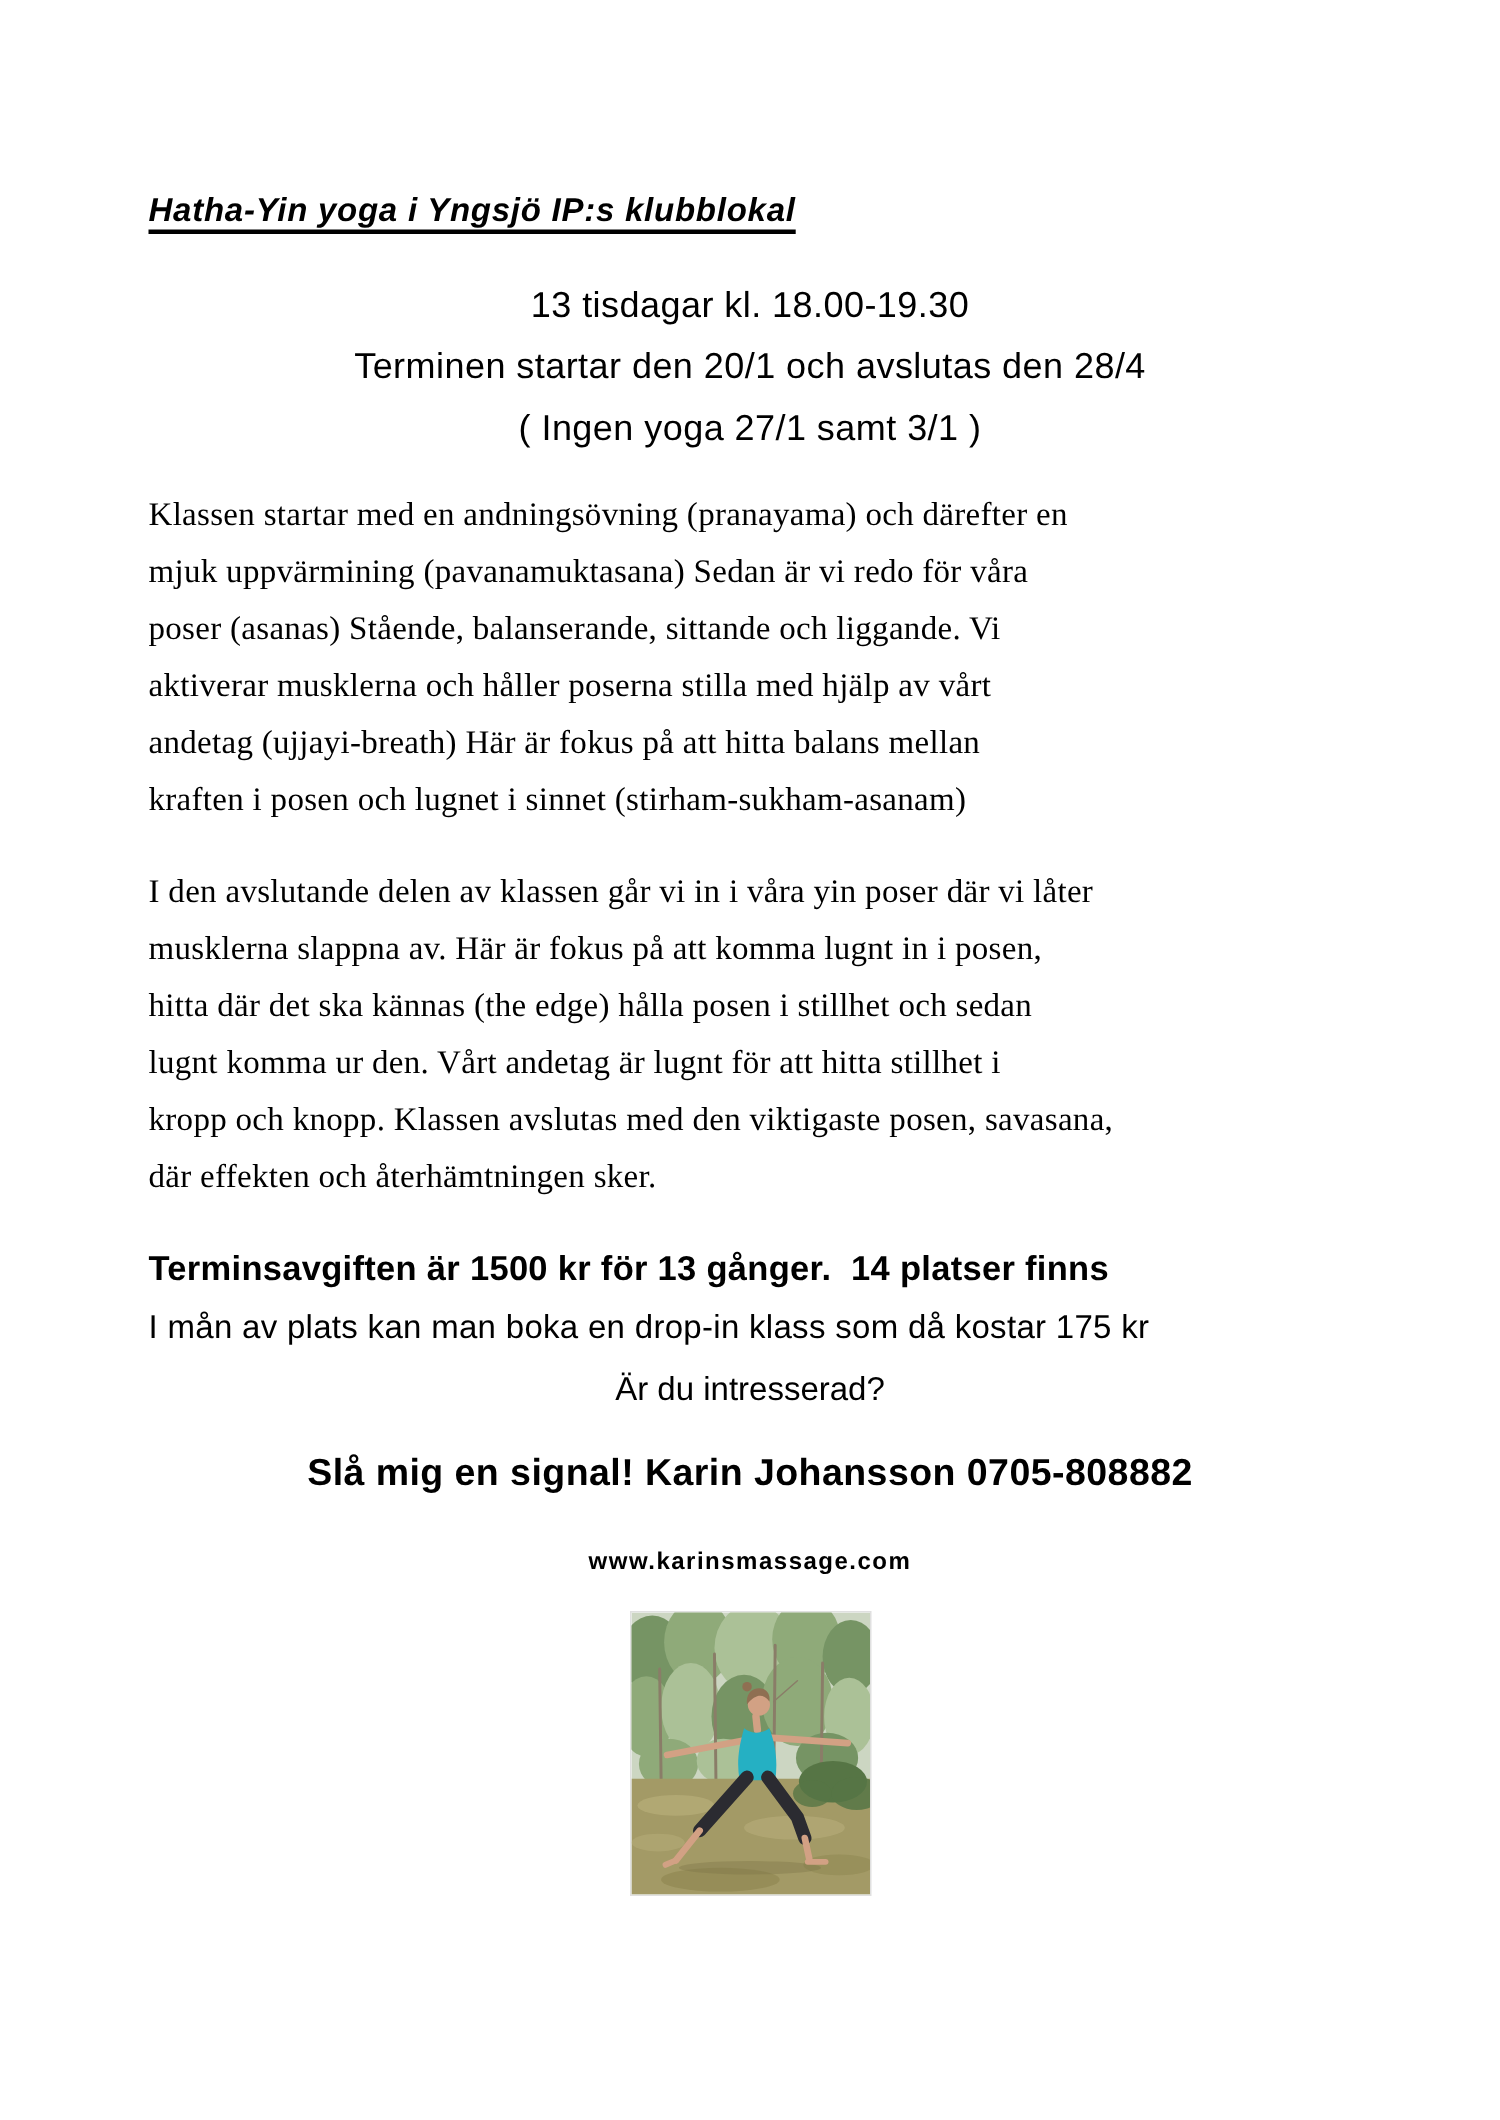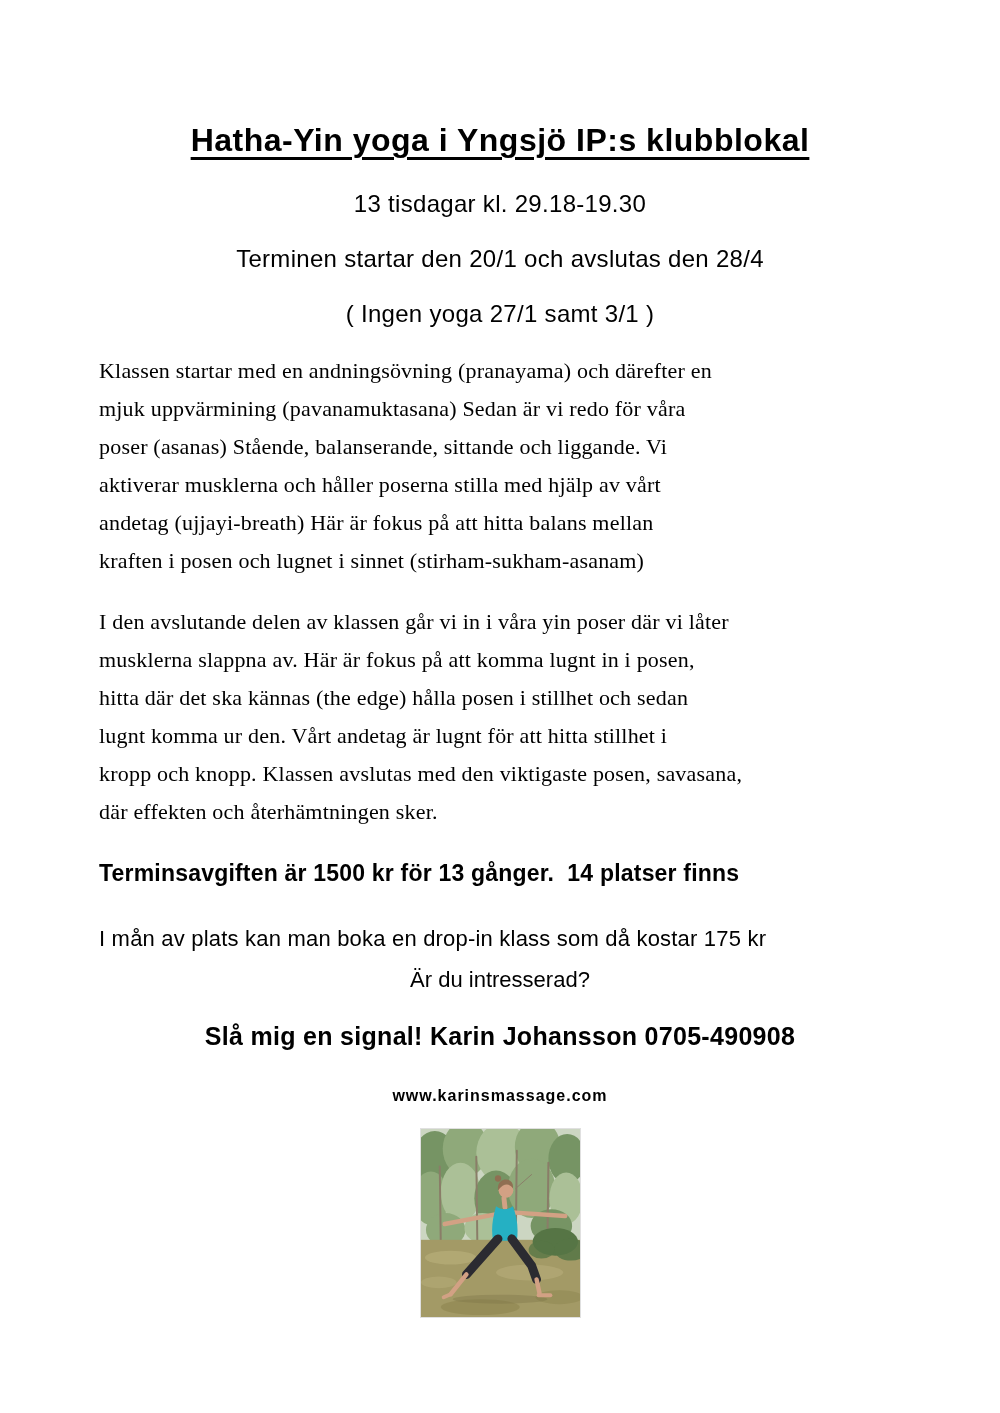--- a/index.html
+++ b/index.html
@@ -16,34 +16,35 @@
     width: 1000px;
     height: 1413px;
     background: #ffffff;
   }
   .content {
     width: 802px;
     margin: 0 auto;
     padding-top: 122px;
   }
   .doc-title {
-    text-align: center;
-    font-size: 32px;
+    text-align: left;
+    font-size: 22px;
     font-weight: bold;
     line-height: 36px;
     text-decoration: underline;
     text-decoration-thickness: 2.5px;
     text-underline-offset: 6px;
     letter-spacing: 0.5px;
+    font-style: italic;
   }
   .schedule-line {
     text-align: center;
     font-size: 24px;
     line-height: 30px;
-    margin-top: 25px;
+    margin-top: 11px;
     letter-spacing: 0.3px;
   }
   .schedule-line.first { margin-top: 31px; }
   .body-paragraph {
     font-size: 22px;
     line-height: 38px;
     white-space: pre-line;
     margin-top: 23px;
     letter-spacing: 0.2px;
     font-family: Liberation Serif, serif;
@@ -51,21 +52,21 @@
   .fee-line {
     font-size: 23px;
     font-weight: bold;
     line-height: 30px;
     margin-top: 27px;
     letter-spacing: 0.2px;
   }
   .dropin-line {
     font-size: 22px;
     line-height: 30px;
-    margin-top: 36px;
+    margin-top: 10px;
     letter-spacing: 0.2px;
   }
   .question-line {
     text-align: center;
     font-size: 22px;
     line-height: 28px;
     margin-top: 12px;
   }
   .contact-line {
     text-align: center;
@@ -96,21 +97,21 @@
   }
 </style>
 </head>
 <body>
 
 <div class="page">
   <div class="content">
 
     <h1 class="doc-title">Hatha-Yin yoga i Yngsjö IP:s klubblokal</h1>
 
-    <div class="schedule-line first">13 tisdagar kl. 29.18-19.30</div>
+    <div class="schedule-line first">13 tisdagar kl. 18.00-19.30</div>
     <div class="schedule-line">Terminen startar den 20/1 och avslutas den 28/4</div>
     <div class="schedule-line">( Ingen yoga 27/1 samt 3/1 )</div>
 
     <p class="body-paragraph">Klassen startar med en andningsövning (pranayama) och därefter en
 mjuk uppvärmining (pavanamuktasana) Sedan är vi redo för våra
 poser (asanas) Stående, balanserande, sittande och liggande. Vi
 aktiverar musklerna och håller poserna stilla med hjälp av vårt
 andetag (ujjayi-breath) Här är fokus på att hitta balans mellan
 kraften i posen och lugnet i sinnet (stirham-sukham-asanam)</p>
 
@@ -120,21 +121,21 @@
 lugnt komma ur den. Vårt andetag är lugnt för att hitta stillhet i
 kropp och knopp. Klassen avslutas med den viktigaste posen, savasana,
 där effekten och återhämtningen sker.</p>
 
     <div class="fee-line">Terminsavgiften är 1500 kr för 13 gånger. &nbsp;14 platser finns</div>
 
     <div class="dropin-line">I mån av plats kan man boka en drop-in klass som då kostar 175 kr</div>
 
     <div class="question-line">Är du intresserad?</div>
 
-    <div class="contact-line">Slå mig en signal! Karin Johansson 0705-490908</div>
+    <div class="contact-line">Slå mig en signal! Karin Johansson 0705-808882</div>
 
     <div class="website-line">www.karinsmassage.com</div>
 
     <div class="photo-wrap">
       <svg class="photo" viewBox="0 0 161 190" xmlns="http://www.w3.org/2000/svg" preserveAspectRatio="none">
 
         <rect x="0" y="0" width="161" height="190" fill="#ccd6c2"></rect>
 
         <g opacity="0.92">
           <ellipse cx="14" cy="28" rx="21" ry="26" fill="#6f8f5d"></ellipse>

